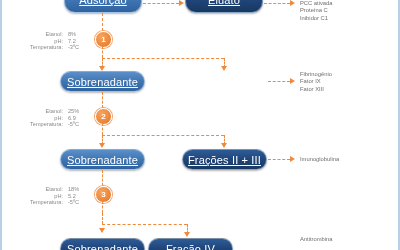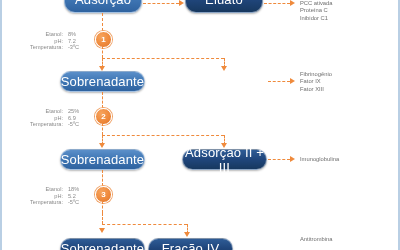--- a/index.html
+++ b/index.html
@@ -19,25 +19,26 @@
   }
   .canvas{position:absolute;left:0;top:0;width:400px;height:250px;}
 
   
   .node{
     position:absolute;
     box-sizing:border-box;
     border-radius:11px;
     display:flex;align-items:center;justify-content:center;
     color:#ffffff;
-    font-size:13px;
+    font-size:11px;
     letter-spacing:.15px;
     text-align:center;
     border:1px solid rgba(255,255,255,.45);
     box-shadow:0 1px 2px rgba(0,0,0,.28);
+    text-decoration:underline;
   }
   .node.light{
     background:linear-gradient(180deg,#5b8fc9 0%,#3f76b4 48%,#2f63a0 100%);
   }
   .node.dark{
     background:linear-gradient(180deg,#2e5c96 0%,#20467c 48%,#17385f 100%);
   }
 
   
   .hline{
@@ -179,21 +180,21 @@
     <div class="hline" style="left:100px;top:135px;width:122px;"></div>
     <div class="vline" style="left:100px;top:135px;height:10px;"></div>
     <div class="arrow-d" style="left:97px;top:143px;"></div>
     <div class="vline" style="left:222px;top:135px;height:10px;"></div>
     <div class="arrow-d" style="left:219px;top:143px;"></div>
 
     <div class="node light" style="left:58px;top:149px;width:85px;height:21px;">
       <span>Sobrenadante</span>
     </div>
     <div class="node dark" style="left:180px;top:149px;width:85px;height:21px;">
-      <span>Adsorção II + III</span>
+      <span>Frações II + III</span>
     </div>
 
     <div class="hline" style="left:266px;top:159px;width:22px;"></div>
     <div class="arrow-r" style="left:288px;top:156px;"></div>
 
     <div class="products" style="left:298px;top:156px;">
       <span>Imunoglobulina</span>
     </div>
 
     <div class="vline" style="left:100px;top:170px;height:16px;"></div>

